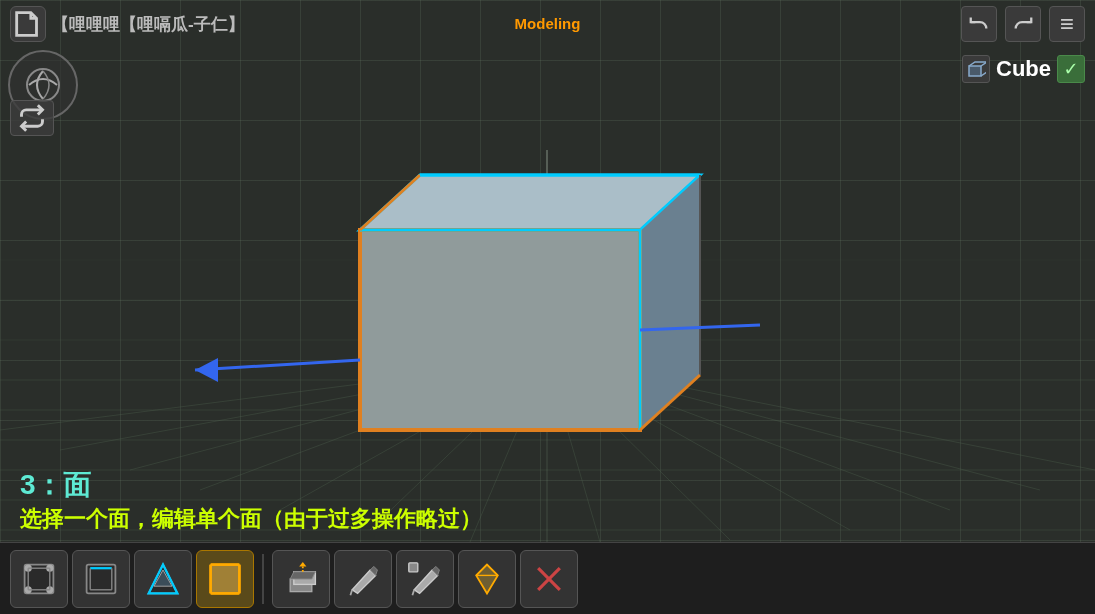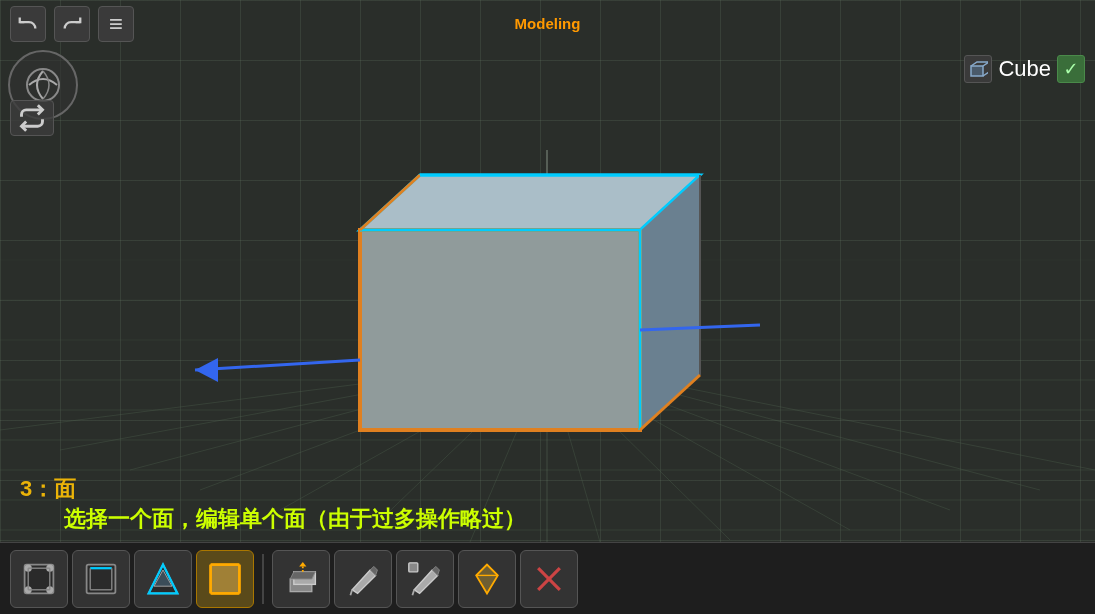--- a/index.html
+++ b/index.html
@@ -101,21 +101,21 @@
       width: 28px; height: 28px;
       background: #3a3a3a;
       border: 1px solid #555;
       border-radius: 3px;
       display: flex; align-items: center; justify-content: center;
     }
 
     #object-name {
       color: white;
       font-size: 22px;
-      font-weight: normal;
+      font-weight: bold;
     }
 
     #object-check {
       width: 28px; height: 28px;
       background: #3a6e3a;
       border: 1px solid #4a8a4a;
       border-radius: 3px;
       display: flex; align-items: center; justify-content: center;
       cursor: pointer;
       color: #aaffaa;
@@ -124,30 +124,29 @@
 
     
     #instruction {
       position: absolute;
       bottom: 80px;
       left: 20px;
       z-index: 10;
     }
 
     #instruction-line1 {
-      color: #eab308;
-      font-size: 22px;
+      color: #5eead4;
+      font-size: 28px;
       font-weight: bold;
     }
 
     #instruction-line2 {
       color: #ccff00;
       font-size: 22px;
       font-weight: bold;
-      margin-left: 44px;
     }
 
     
     #bottom-toolbar {
       position: absolute;
       bottom: 0; left: 0; right: 0;
       height: 72px;
       background: #1e1e1e;
       border-top: 1px solid #444;
       display: flex;
@@ -278,20 +277,29 @@
     <line x1="700" y1="175" x2="700" y2="375" stroke="#555" stroke-width="2"></line>
     <line x1="700" y1="375" x2="640" y2="430" stroke="#e08020" stroke-width="3"></line>
 
     <line x1="360" y1="360" x2="195" y2="370" stroke="#3366ee" stroke-width="3"></line>
     <polygon points="195,370 218,358 218,382" fill="#3366ee"></polygon>
 
     <line x1="640" y1="330" x2="760" y2="325" stroke="#3366ee" stroke-width="3"></line>
   </svg>
 
   <div id="top-bar">
+    <div id="top-left">
+      <div class="tool-btn" style="width:36px;height:36px;background:#3a3a3a;">
+        <svg viewBox="0 0 24 24" width="22" height="22" fill="none" stroke="#ccc" stroke-width="2">
+          <path d="M4 4h10l4 4v12H4V4z"></path>
+          <path d="M14 4v4h4"></path>
+        </svg>
+      </div>
+      <span id="title-text" style="color:#bbb;font-size:17px;">【哩哩哩【哩嗝瓜-子仁】</span>
+    </div>
 
     <div id="top-center">
       <span id="mode-title">Modeling</span>
     </div>
 
     <div id="top-right">
       <div class="top-btn">
         <svg viewBox="0 0 24 24" width="22" height="22" fill="none" stroke="#ccc" stroke-width="2.5">
           <path d="M3 10h10c4 0 7 3 7 7v0"></path>
           <polyline points="3,5 3,10 8,10"></polyline>

